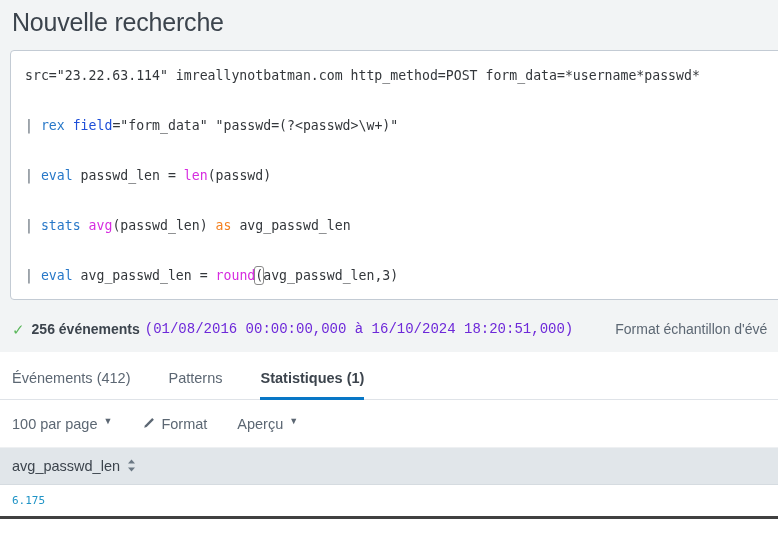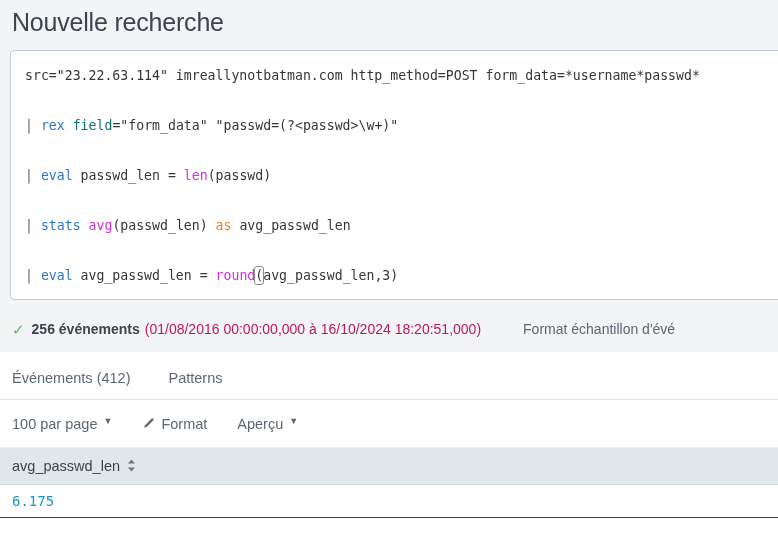--- a/index.html
+++ b/index.html
@@ -38,21 +38,21 @@
     font-family: "DejaVu Sans Mono", "Liberation Mono", monospace;
     font-size: 13.2px;
     line-height: 50px;
     color: #33373b;
     padding: 0 14px;
     white-space: pre;
   }
   .spl-line { height: 50px; }
   .t-pipe   { color: #5c6773; }
   .t-cmd    { color: #2878c8; }
-  .t-field  { color: #0f766e; }
+  .t-field  { color: #1d4ed8; }
   .t-func   { color: #d62be0; text-align: center; }
   .t-as     { color: #f4801f; }
   .t-plain  { color: #33373b; }
   .bracket-hl {
     outline: 1px solid #8a8a8a;
     background: #ffffff;
     border-radius: 2px;
     padding: 1px 0;
   }
 
@@ -73,21 +73,21 @@
     color: #5cb85c;
     font-size: 15px;
     margin-right: 7px;
     line-height: 1;
   }
   .ev-count {
     font-weight: bold;
     color: #3c444d;
     margin-right: 5px;
   }
-  .ev-range { color: #be185d; }
+  .ev-range { color: #6d28d9; font-family: Liberation Mono, monospace; }
   .no-sample {
     margin-left: 42px;
     color: #5c6773;
   }
 
   
   .panel {
     position: absolute;
     left: 0; right: 0;
     top: 352px; bottom: 0;
@@ -170,23 +170,23 @@
   }
   .sort-icon {
     display: inline-block;
     margin-left: 7px;
     position: relative;
     top: 1px;
   }
   .res-table td {
     padding: 8px 12px;
     height: 33px;
-    border-bottom: 1px solid #404040;
+    border-bottom: 3px solid #404040;
     font-family: "DejaVu Sans Mono", "Liberation Mono", monospace;
-    font-size: 14px;
+    font-size: 11px;
   }
   .cell-link {
     color: #1e93c6;
     text-decoration: none;
     cursor: pointer;
   }
 </style>
 </head>
 <body>
 
@@ -201,20 +201,21 @@
   <span class="ev-count">256 événements</span>
   <span class="ev-range">(01/08/2016 00:00:00,000 à 16/10/2024 18:20:51,000)</span>
   <span class="no-sample">Format échantillon d'évé</span>
 </div>
 
 <div class="panel">
 
   <div class="tabs" id="tabs-row">
       <div class="tab"><span>Événements (412)</span></div>
       <div class="tab"><span>Patterns</span></div>
+      <div class="tab active"><span>Statistiques (1)</span></div>
     </div>
 
   <div class="toolbar">
     <div class="tb-item">
       <span>100 par page</span>
       <span class="caret">▼</span>
     </div>
     <div class="tb-item">
       <span class="pencil-icon">
         <svg width="13" height="13" viewBox="0 0 13 13">

